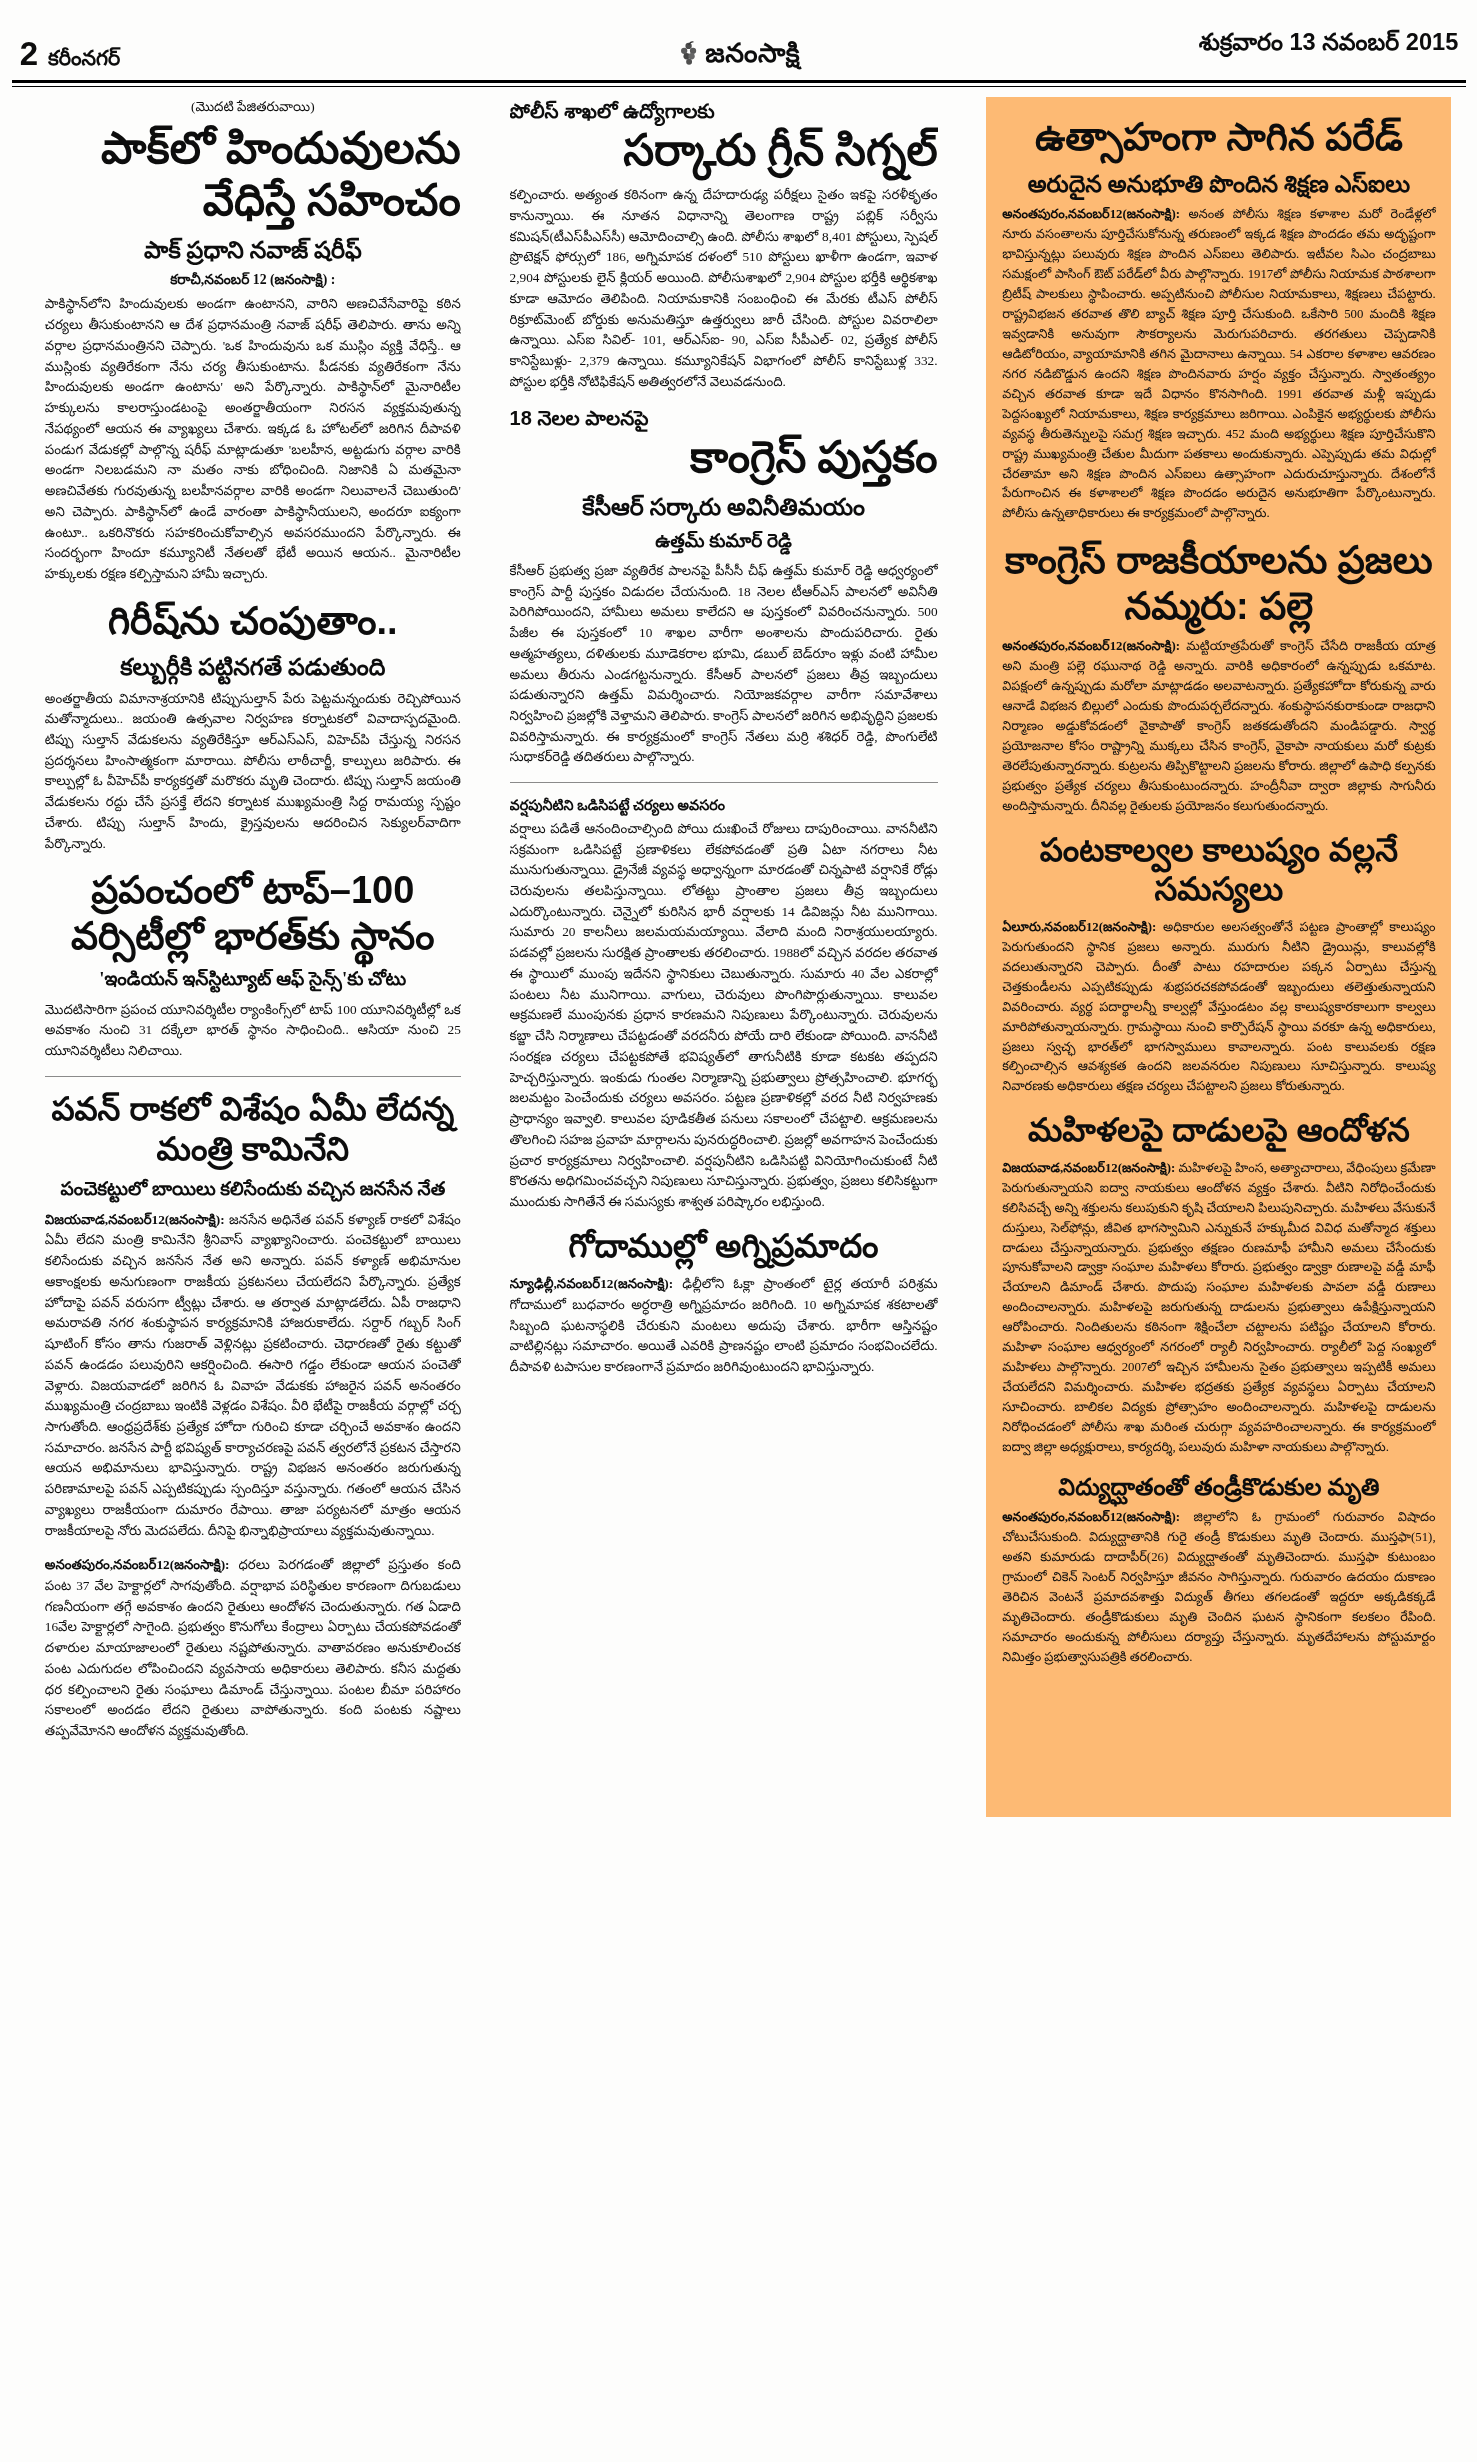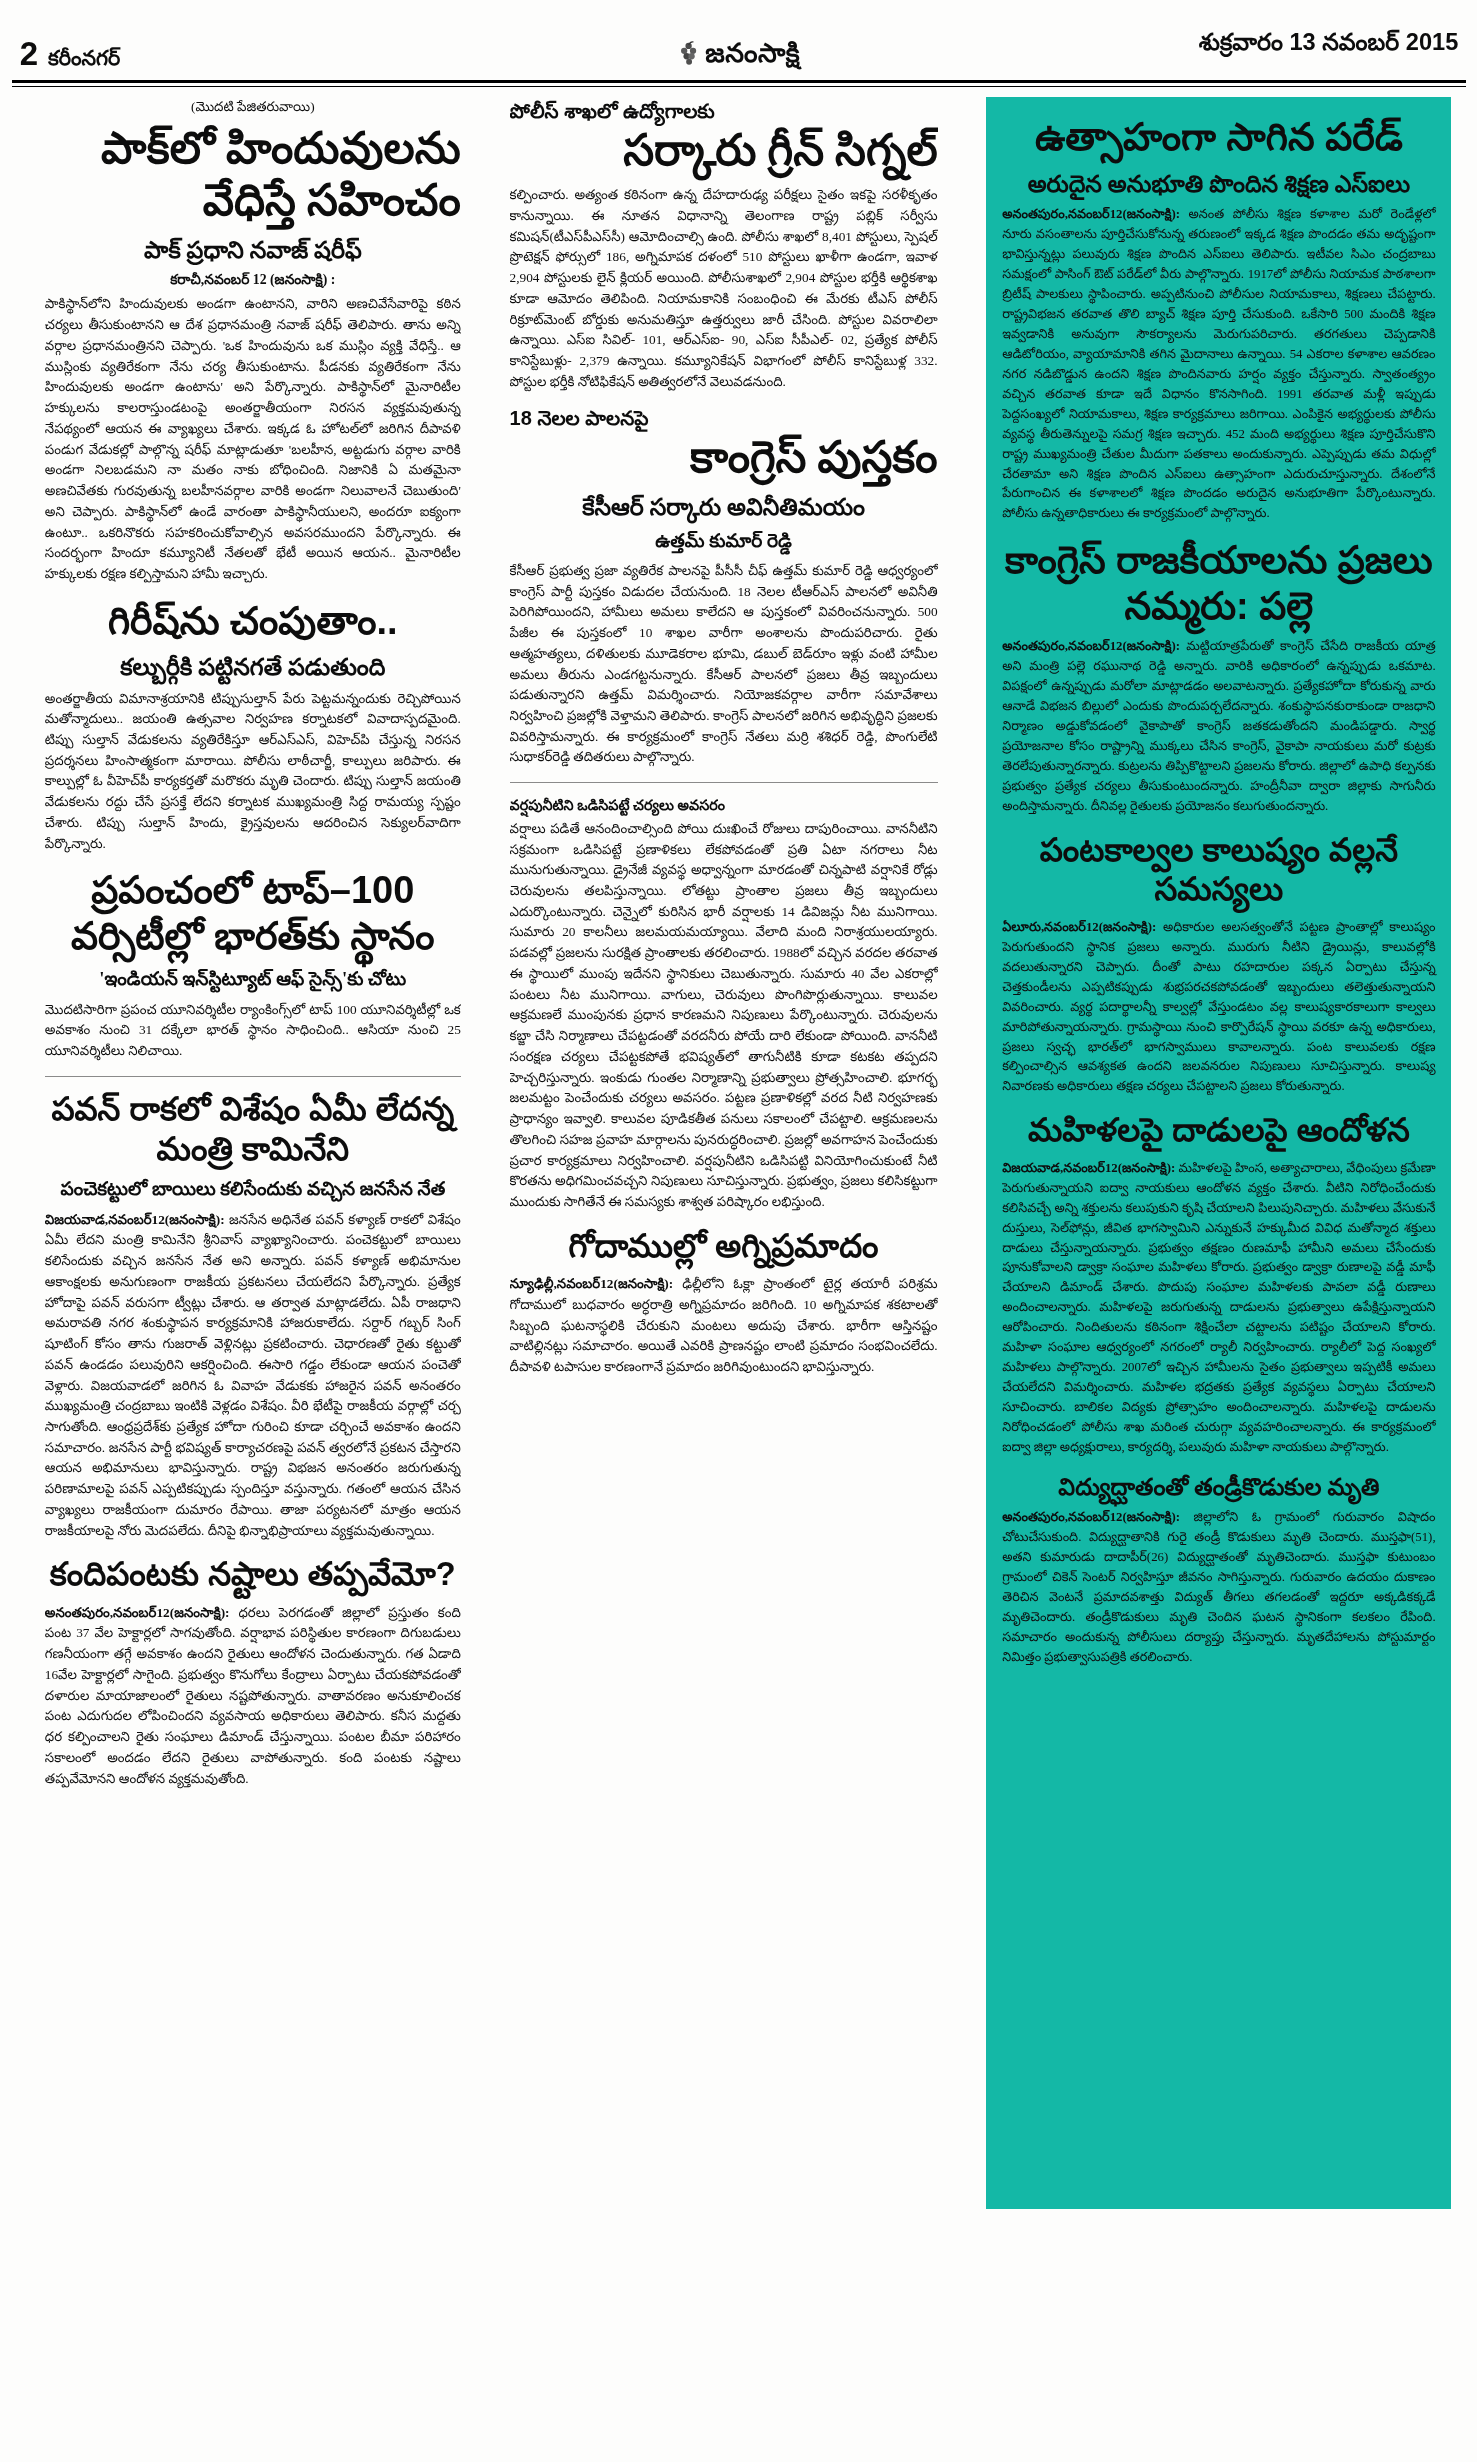--- a/index.html
+++ b/index.html
@@ -14,21 +14,21 @@
   .hdr-left{position:absolute;left:7.9px;bottom:2px;display:flex;align-items:baseline;gap:9.9px;}
   .pageno{font-size:33px;font-weight:bold;font-family:"Liberation Sans",sans-serif;}
   .edition{font-size:20.7px;font-weight:bold;}
   .masthead{position:absolute;left:50%;transform:translateX(-50%);bottom:2px;display:flex;align-items:center;gap:5.9px;}
   .masthead-title{font-size:26.6px;font-weight:bold;letter-spacing:0.5px;}
   .hdr-date{position:absolute;right:7.9px;bottom:16px;font-size:23.6px;font-weight:bold;font-family:"Liberation Sans",sans-serif;}
   .dblrule{border-top:3px solid #000;border-bottom:1px solid #000;height:3px;margin:3.9px 0 9.9px 0;}
   
   .cols{display:grid;grid-template-columns:449px 461px 498px;column-gap:15.8px;height:2352px;}
   .col{height:100%;overflow:hidden;margin-left:33px;}
-  .graybox{background:#14b8a6;padding:13.8px 15.8px 17.7px 15.8px;height:2112px;overflow:hidden;box-sizing:border-box;}
+  .graybox{background:#fdba74;padding:13.8px 15.8px 17.7px 15.8px;height:1720px;overflow:hidden;box-sizing:border-box;}
   
   .note{text-align:center;font-size:13.3px;margin:2px 0 5.9px 0;}
   .hl-xl{font-family:Liberation Serif, serif;font-weight:bold;text-align:right;font-size:44px;line-height:1.18;margin:2px 0 7.9px 0;}
   .hl-lg{font-family:"Liberation Sans","DejaVu Sans",sans-serif;font-weight:bold;text-align:center;font-size:38px;line-height:1.2;margin:3.9px 0 7.9px 0;}
   .hl-md{font-family:"Liberation Sans","DejaVu Sans",sans-serif;font-weight:bold;text-align:center;font-size:32.5px;line-height:1.22;margin:3.9px 0 7.9px 0;}
   .kicker{font-family:"Liberation Sans","DejaVu Sans",sans-serif;font-weight:bold;text-align:left;font-size:20px;line-height:1.2;margin:2px 0 0 0;}
   .sub{font-weight:bold;text-align:center;font-size:23.6px;line-height:1.3;margin:2px 0 5.9px 0;}
   .sub2{font-weight:bold;text-align:center;font-size:18.7px;line-height:1.3;margin:0 0 7.9px 0;}
   .dl{font-weight:bold;}
   .bodytxt{font-size:13.3px;line-height:1.56;text-align:justify;margin:0 0 13.8px 0;}
@@ -91,21 +91,20 @@
 
       <div class="rule"></div>
 
       <div>
         <div class="hl-md">పవన్ రాకలో విశేషం ఏమీ లేదన్న మంత్రి కామినేని</div>
         <div class="sub2">పంచెకట్టులో బాయిలు కలిసేందుకు వచ్చిన జనసేన నేత</div>
         <p class="bodytxt"><span class="dl">విజయవాడ,నవంబర్12(జనంసాక్షి):</span> <span>జనసేన అధినేత పవన్ కళ్యాణ్ రాకలో విశేషం ఏమీ లేదని మంత్రి కామినేని శ్రీనివాస్ వ్యాఖ్యానించారు. పంచెకట్టులో బాయిలు కలిసేందుకు వచ్చిన జనసేన నేత అని అన్నారు. పవన్ కళ్యాణ్ అభిమానుల ఆకాంక్షలకు అనుగుణంగా రాజకీయ ప్రకటనలు చేయలేదని పేర్కొన్నారు. ప్రత్యేక హోదాపై పవన్ వరుసగా ట్వీట్లు చేశారు. ఆ తర్వాత మాట్లాడలేదు. ఏపీ రాజధాని అమరావతి నగర శంకుస్థాపన కార్యక్రమానికి హాజరుకాలేదు. సర్దార్ గబ్బర్ సింగ్ షూటింగ్ కోసం తాను గుజరాత్ వెళ్లినట్లు ప్రకటించారు. చెధారణతో రైతు కట్టుతో పవన్ ఉండడం పలువురిని ఆకర్షించింది. ఈసారి గడ్డం లేకుండా ఆయన పంచెతో వెళ్లారు. విజయవాడలో జరిగిన ఓ వివాహ వేడుకకు హాజరైన పవన్ అనంతరం ముఖ్యమంత్రి చంద్రబాబు ఇంటికి వెళ్లడం విశేషం. వీరి భేటీపై రాజకీయ వర్గాల్లో చర్చ సాగుతోంది. ఆంధ్రప్రదేశ్‌కు ప్రత్యేక హోదా గురించి కూడా చర్చించే అవకాశం ఉందని సమాచారం. జనసేన పార్టీ భవిష్యత్ కార్యాచరణపై పవన్ త్వరలోనే ప్రకటన చేస్తారని ఆయన అభిమానులు భావిస్తున్నారు. రాష్ట్ర విభజన అనంతరం జరుగుతున్న పరిణామాలపై పవన్ ఎప్పటికప్పుడు స్పందిస్తూ వస్తున్నారు. గతంలో ఆయన చేసిన వ్యాఖ్యలు రాజకీయంగా దుమారం రేపాయి. తాజా పర్యటనలో మాత్రం ఆయన రాజకీయాలపై నోరు మెదపలేదు. దీనిపై భిన్నాభిప్రాయాలు వ్యక్తమవుతున్నాయి.</span></p>
       </div>
 
       <div>
-        <div class="hl-md">కందిపంటకు నష్టాలు తప్పవేమో?</div>
         <p class="bodytxt"><span class="dl">అనంతపురం,నవంబర్12(జనంసాక్షి):</span> <span>ధరలు పెరగడంతో జిల్లాలో ప్రస్తుతం కంది పంట 37 వేల హెక్టార్లలో సాగవుతోంది. వర్షాభావ పరిస్థితుల కారణంగా దిగుబడులు గణనీయంగా తగ్గే అవకాశం ఉందని రైతులు ఆందోళన చెందుతున్నారు. గత ఏడాది 16వేల హెక్టార్లలో సాగైంది. ప్రభుత్వం కొనుగోలు కేంద్రాలు ఏర్పాటు చేయకపోవడంతో దళారుల మాయాజాలంలో రైతులు నష్టపోతున్నారు. వాతావరణం అనుకూలించక పంట ఎదుగుదల లోపించిందని వ్యవసాయ అధికారులు తెలిపారు. కనీస మద్దతు ధర కల్పించాలని రైతు సంఘాలు డిమాండ్ చేస్తున్నాయి. పంటల బీమా పరిహారం సకాలంలో అందడం లేదని రైతులు వాపోతున్నారు. కంది పంటకు నష్టాలు తప్పవేమోనని ఆందోళన వ్యక్తమవుతోంది.</span></p>
       </div>
     </div>
 
     <div class="col">
 
       <div>
         <div class="kicker">పోలీస్ శాఖలో ఉద్యోగాలకు</div>
         <div class="hl-xl">సర్కారు గ్రీన్ సిగ్నల్</div>
         <p class="bodytxt">కల్పించారు. అత్యంత కఠినంగా ఉన్న దేహదారుఢ్య పరీక్షలు సైతం ఇకపై సరళీకృతం కానున్నాయి. ఈ నూతన విధానాన్ని తెలంగాణ రాష్ట్ర పబ్లిక్ సర్వీసు కమిషన్(టీఎస్‌పీఎస్‌సీ) ఆమోదించాల్సి ఉంది. పోలీసు శాఖలో 8,401 పోస్టులు, స్పెషల్ ప్రొటెక్షన్ ఫోర్సులో 186, అగ్నిమాపక దళంలో 510 పోస్టులు ఖాళీగా ఉండగా, ఇవాళ 2,904 పోస్టులకు లైన్ క్లియర్ అయింది. పోలీసుశాఖలో 2,904 పోస్టుల భర్తీకి ఆర్థికశాఖ కూడా ఆమోదం తెలిపింది. నియామకానికి సంబంధించి ఈ మేరకు టీఎస్ పోలీస్ రిక్రూట్‌మెంట్ బోర్డుకు అనుమతిస్తూ ఉత్తర్వులు జారీ చేసింది. పోస్టుల వివరాలిలా ఉన్నాయి. ఎస్ఐ సివిల్- 101, ఆర్‌ఎస్ఐ- 90, ఎస్ఐ సీపీఎల్- 02, ప్రత్యేక పోలీస్ కానిస్టేబుళ్లు- 2,379 ఉన్నాయి. కమ్యూనికేషన్ విభాగంలో పోలీస్ కానిస్టేబుళ్ల 332. పోస్టుల భర్తీకి నోటిఫికేషన్ అతిత్వరలోనే వెలువడనుంది.</p>

